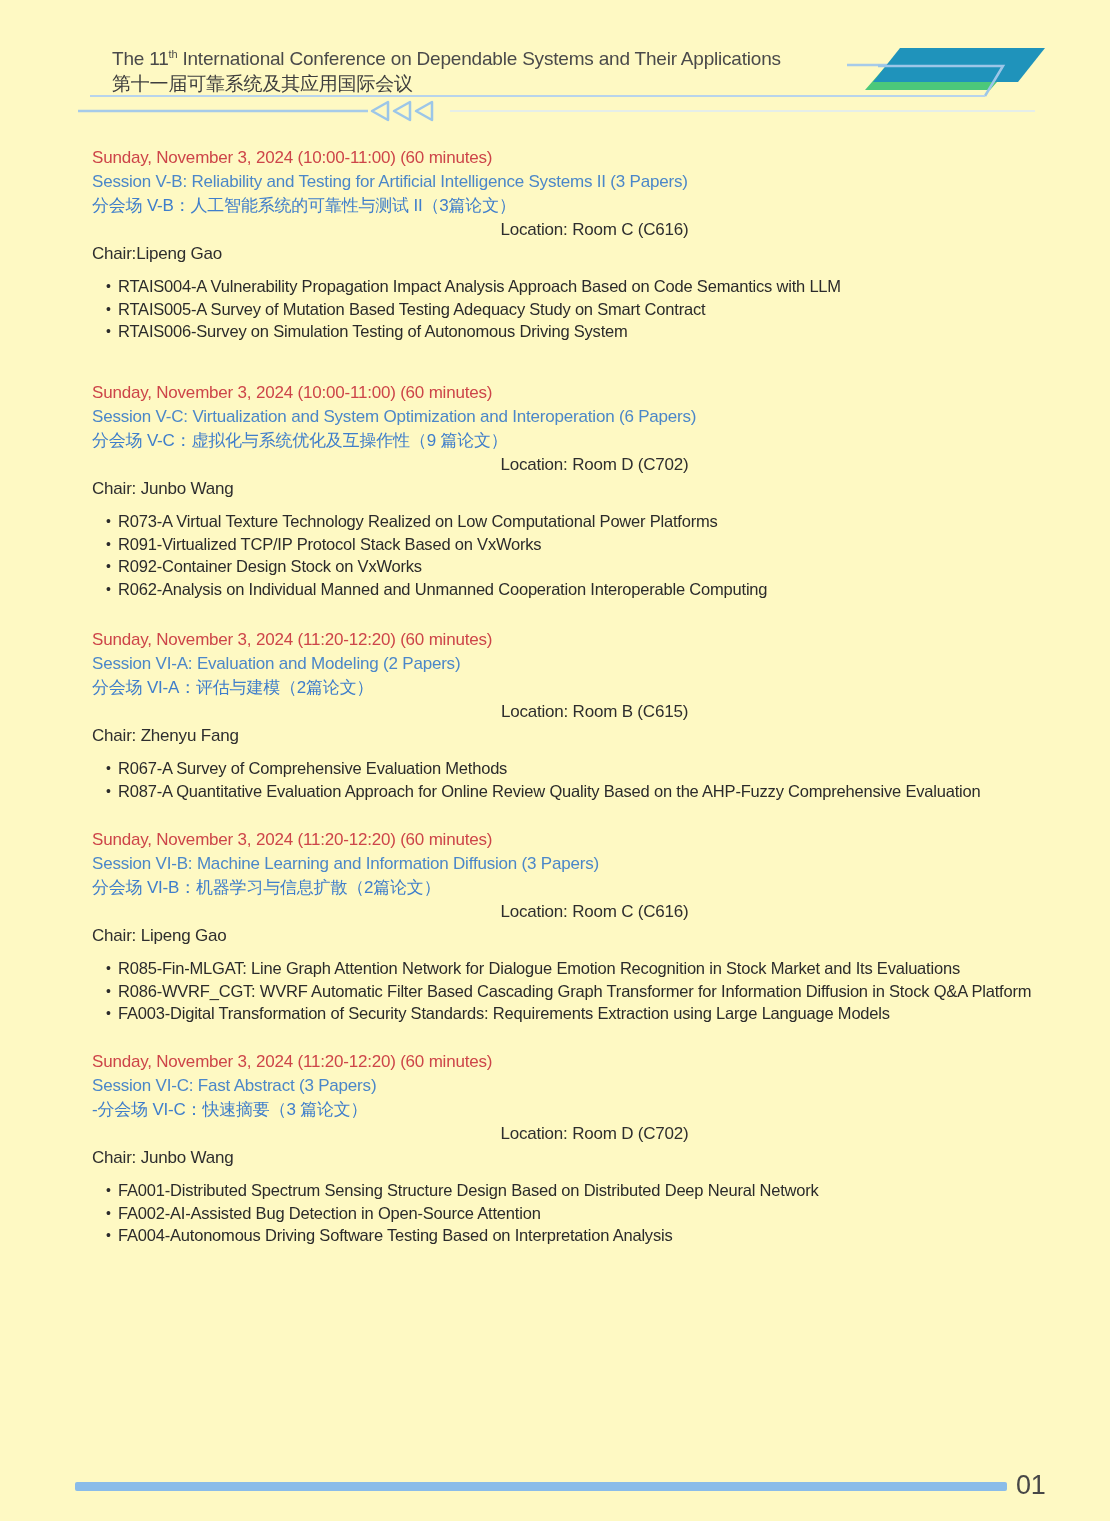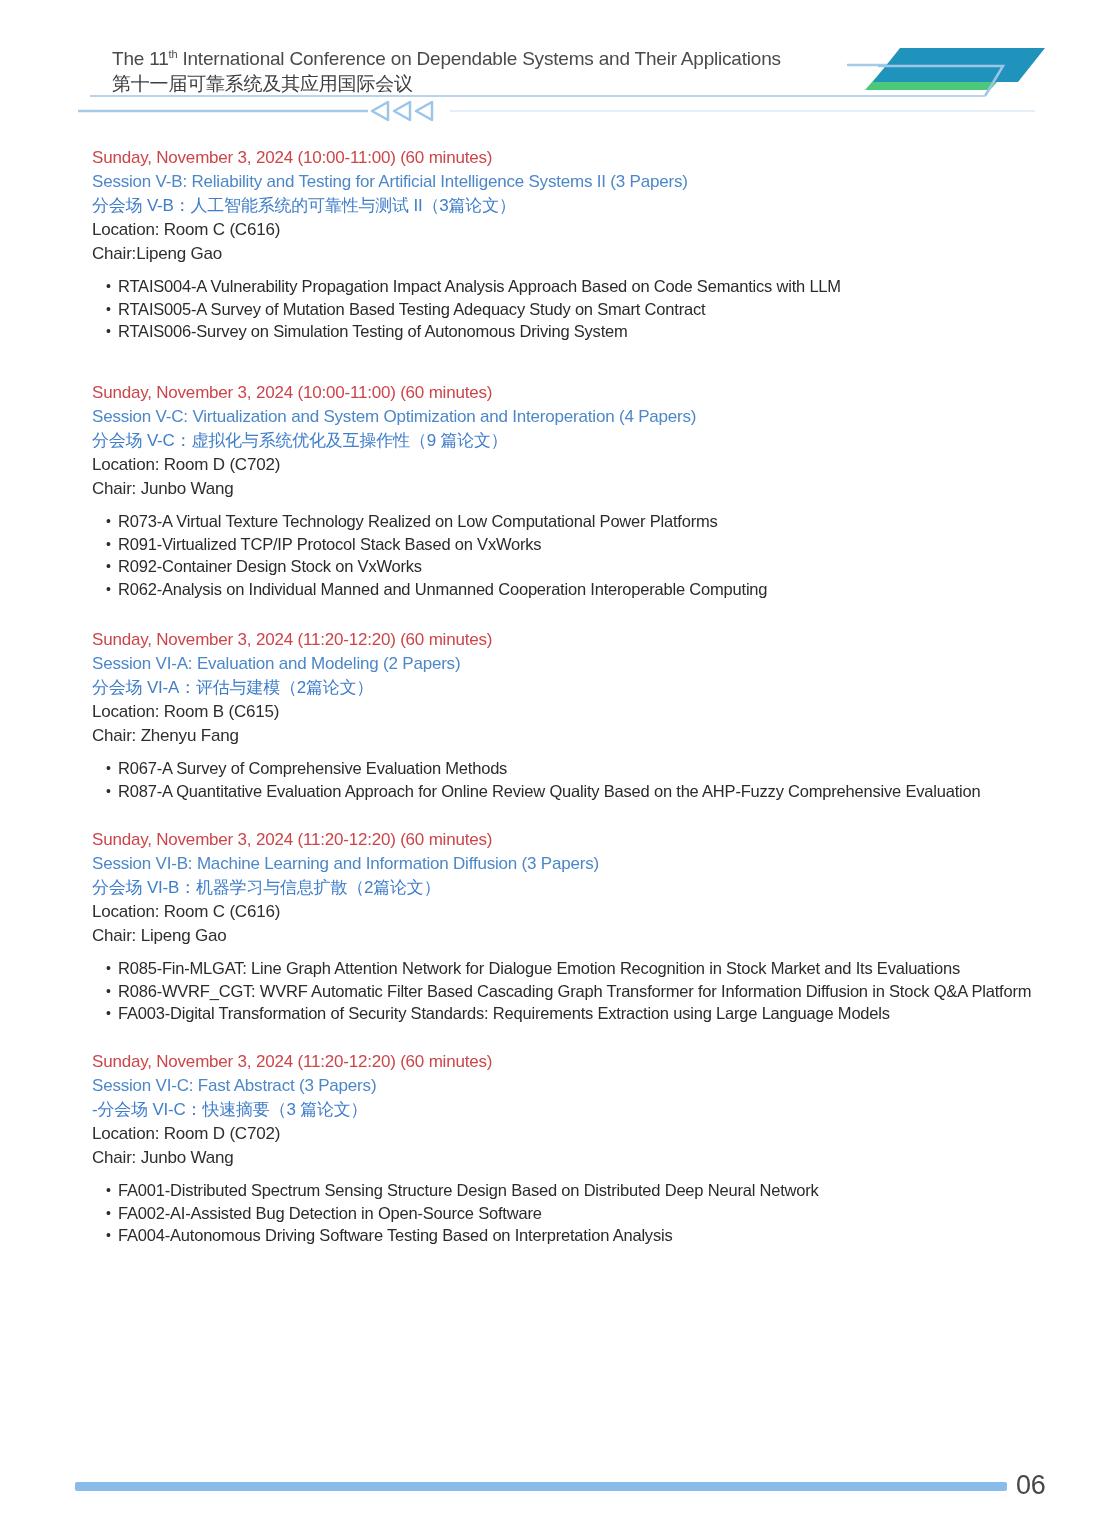--- a/index.html
+++ b/index.html
@@ -1,35 +1,35 @@
 <!DOCTYPE html>
 <html><head>
 <meta charset="utf-8">
 <style>
   * { margin:0; padding:0; box-sizing:border-box; }
   html,body { background:#e9e9e9; }
   body { font-family:"Liberation Sans","DejaVu Sans",sans-serif; }
   .page {
     position:relative; width:1110px; height:1521px; margin:0 auto;
-    background:#ffffff; overflow:hidden;
+    background:#fef9c3; overflow:hidden;
     letter-spacing:-0.2px;
   }
   
   .header-text { position:absolute; top:42px; left:112px; }
   .header-title-en { font-size:19px; color:#4a4a4a; font-weight:400; line-height:25px; }
   .header-title-en sup { font-size:11px; }
   .header-title-zh { font-size:19px; color:#3e3e3e; font-weight:400; line-height:26px; }
   .header-deco { position:absolute; top:0; left:0; width:1110px; height:145px; }
   
   .session { position:absolute; left:92px; width:1005px; font-size:17px; }
   .s1 { top:146px; } .s2 { top:381px; } .s3 { top:628px; } .s4 { top:828px; } .s5 { top:1050px; }
   .session .date    { color:#cd4549; line-height:24px; }
   .session .title-en{ color:#4b87c9; line-height:24px; }
   .session .title-zh{ color:#3f7ecb; line-height:24px; }
-  .session .loc     { color:#2e2e2e; line-height:24px; }
+  .session .loc     { color:#2e2e2e; line-height:24px;text-align:center; }
   .session .chair   { color:#2e2e2e; line-height:24px; }
   .papers { list-style:none; margin-top:9px; margin-left:14px; }
   .papers li {
     color:#2b2b2b; font-size:16.5px; line-height:22.5px;
     padding-left:12px; position:relative;
   }
   .papers li::before {
     content:"•"; position:absolute; left:0; top:0; font-size:14px; color:#2b2b2b;
   }
   
@@ -79,21 +79,21 @@
     <div class="chair">Chair:Lipeng Gao</div>
     <ul class="papers">
       <li>RTAIS004-A Vulnerability Propagation Impact Analysis Approach Based on Code Semantics with LLM</li>
       <li>RTAIS005-A Survey of Mutation Based Testing Adequacy Study on Smart Contract</li>
       <li>RTAIS006-Survey on Simulation Testing of Autonomous Driving System</li>
     </ul>
   </div>
 
   <div class="session s2">
     <div class="date">Sunday, November 3, 2024 (10:00-11:00) (60 minutes)</div>
-    <div class="title-en">Session V-C: Virtualization and System Optimization and Interoperation (4 Papers)</div>
+    <div class="title-en">Session V-C: Virtualization and System Optimization and Interoperation (6 Papers)</div>
     <div class="title-zh">分会场 V-C：虚拟化与系统优化及互操作性（9 篇论文）</div>
     <div class="loc">Location: Room D (C702)</div>
     <div class="chair">Chair: Junbo Wang</div>
     <ul class="papers">
       <li>R073-A Virtual Texture Technology Realized on Low Computational Power Platforms</li>
       <li>R091-Virtualized TCP/IP Protocol Stack Based on VxWorks</li>
       <li>R092-Container Design Stock on VxWorks</li>
       <li>R062-Analysis on Individual Manned and Unmanned Cooperation Interoperable Computing</li>
     </ul>
   </div>
@@ -124,21 +124,21 @@
   </div>
 
   <div class="session s5">
     <div class="date">Sunday, November 3, 2024 (11:20-12:20) (60 minutes)</div>
     <div class="title-en">Session VI-C: Fast Abstract (3 Papers)</div>
     <div class="title-zh">-分会场 VI-C：快速摘要（3 篇论文）</div>
     <div class="loc">Location: Room D (C702)</div>
     <div class="chair">Chair: Junbo Wang</div>
     <ul class="papers">
       <li>FA001-Distributed Spectrum Sensing Structure Design Based on Distributed Deep Neural Network</li>
-      <li>FA002-AI-Assisted Bug Detection in Open-Source Software</li>
+      <li>FA002-AI-Assisted Bug Detection in Open-Source Attention</li>
       <li>FA004-Autonomous Driving Software Testing Based on Interpretation Analysis</li>
     </ul>
   </div>
 
   <div class="footer-bar"></div>
-  <div class="page-number">06</div>
+  <div class="page-number">01</div>
 
 </div>
 
 </body></html>

